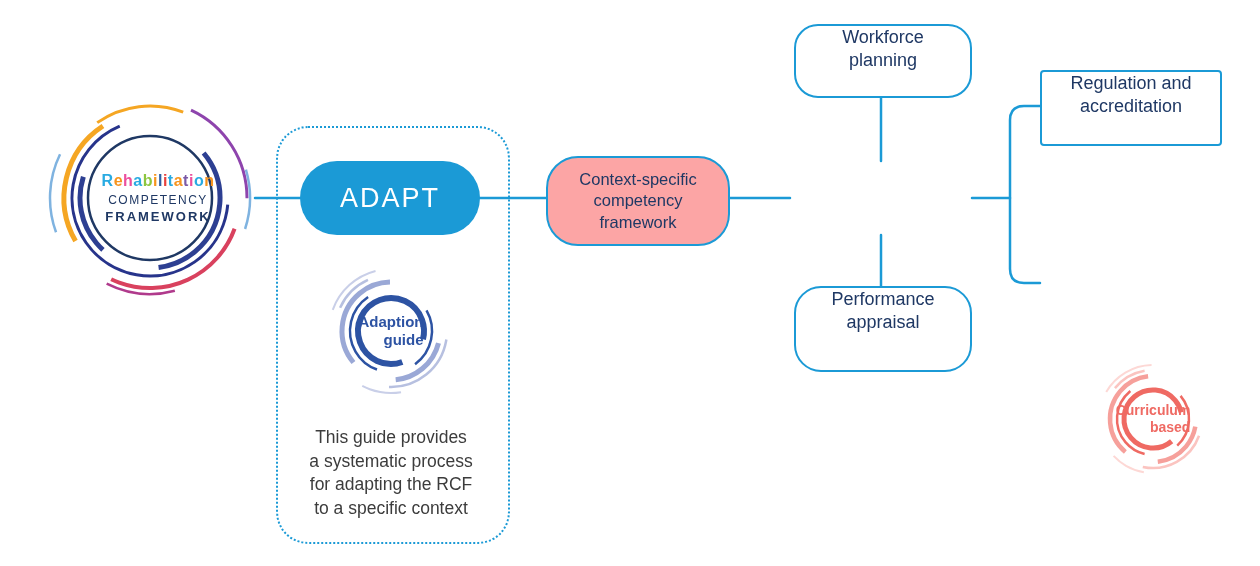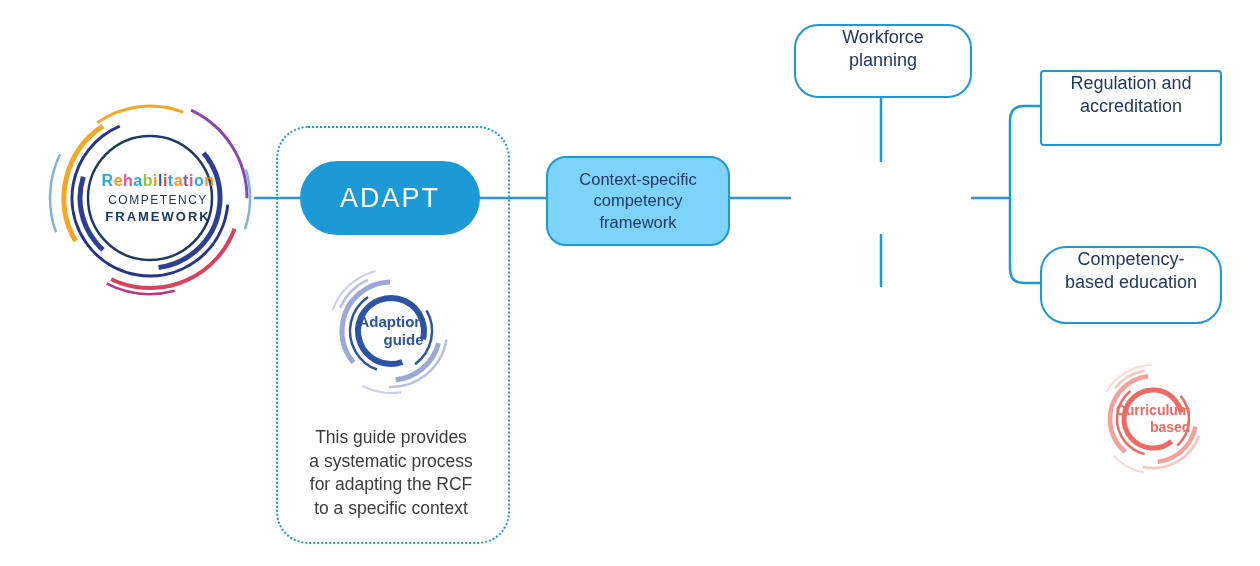--- a/index.html
+++ b/index.html
@@ -8,21 +8,21 @@
   .connector-svg{position:absolute;left:0;top:0;pointer-events:none;}
 
   .pill{position:absolute;background:#1b9ad6;color:#fff;border-radius:40px;
         display:flex;align-items:center;justify-content:center;
         font-size:27px;letter-spacing:2px;font-weight:400;}
 
   .outline-box{position:absolute;border:2.5px solid #1b9ad6;border-radius:26px;background:#fff;
         display:flex;align-items:flex-start;justify-content:center;text-align:center;
         color:#1f3864;font-size:18px;line-height:1.28;white-space:pre-line;}
 
-  .context-box{position:absolute;border:2.5px solid #1b9ad6;border-radius:20px;background:#7dd3fc;
+  .context-box{position:absolute;border:2.5px solid #1b9ad6;border-radius:32px;background:#fca5a5;
         display:flex;align-items:center;justify-content:center;text-align:center;
         color:#1f3864;font-size:16.5px;line-height:1.3;white-space:pre-line;}
 
   .dotted-group{position:absolute;border:2.5px dotted #1b9ad6;border-radius:32px;background:transparent;}
 
   .badge{position:absolute;}
   .badge svg{position:absolute;left:0;top:0;}
   .badge-label{position:absolute;left:0;top:0;width:100%;height:100%;
         display:flex;align-items:center;justify-content:center;text-align:right;
         font-weight:bold;white-space:pre-line;line-height:1.2;}
@@ -106,30 +106,30 @@
 competency
 framework</span>
   </div>
 
 
   <div class="outline-box" style="left:794px;top:24px;width:174px;height:70px;border-radius:24px;">
     <span>Workforce
 planning</span>
   </div>
 
+  <div class="outline-box" style="left:794px;top:286px;width:174px;height:82px;border-radius:27px;">
+    <span>Performance
+appraisal</span>
+  </div>
 
   <div class="outline-box" style="left:1040px;top:70px;width:178px;height:72px;border-radius:4px;">
     <span>Regulation and
 accreditation</span>
   </div>
 
-  <div class="outline-box" style="left:1040px;top:246px;width:178px;height:74px;border-radius:26px;">
-    <span>Competency-
-based education</span>
-  </div>
 
   <div class="badge" style="left:1094px;top:360px;width:118px;height:118px;">
     <svg width="118" height="118" viewBox="0 0 118 118">
       <g fill="none">
         <circle cx="59" cy="59" r="29" stroke="#ef6a63" stroke-width="5" stroke-dasharray="150 32" transform="rotate(50 59 59)"></circle>
         <circle cx="59" cy="59" r="36" stroke="#ef6a63" stroke-width="2.5" stroke-dasharray="55 35 80 60" transform="rotate(-40 59 59)"></circle>
         <circle cx="59" cy="59" r="43" stroke="#f6a09b" stroke-width="4.5" stroke-dasharray="100 80 55 45" transform="rotate(130 59 59)"></circle>
         <circle cx="59" cy="59" r="49" stroke="#fbc4c0" stroke-width="2.5" stroke-dasharray="70 100 35 110" transform="rotate(20 59 59)"></circle>
         <circle cx="59" cy="59" r="54" stroke="#fdd8d5" stroke-width="2" stroke-dasharray="55 180 35 80" transform="rotate(210 59 59)"></circle>
       </g>

